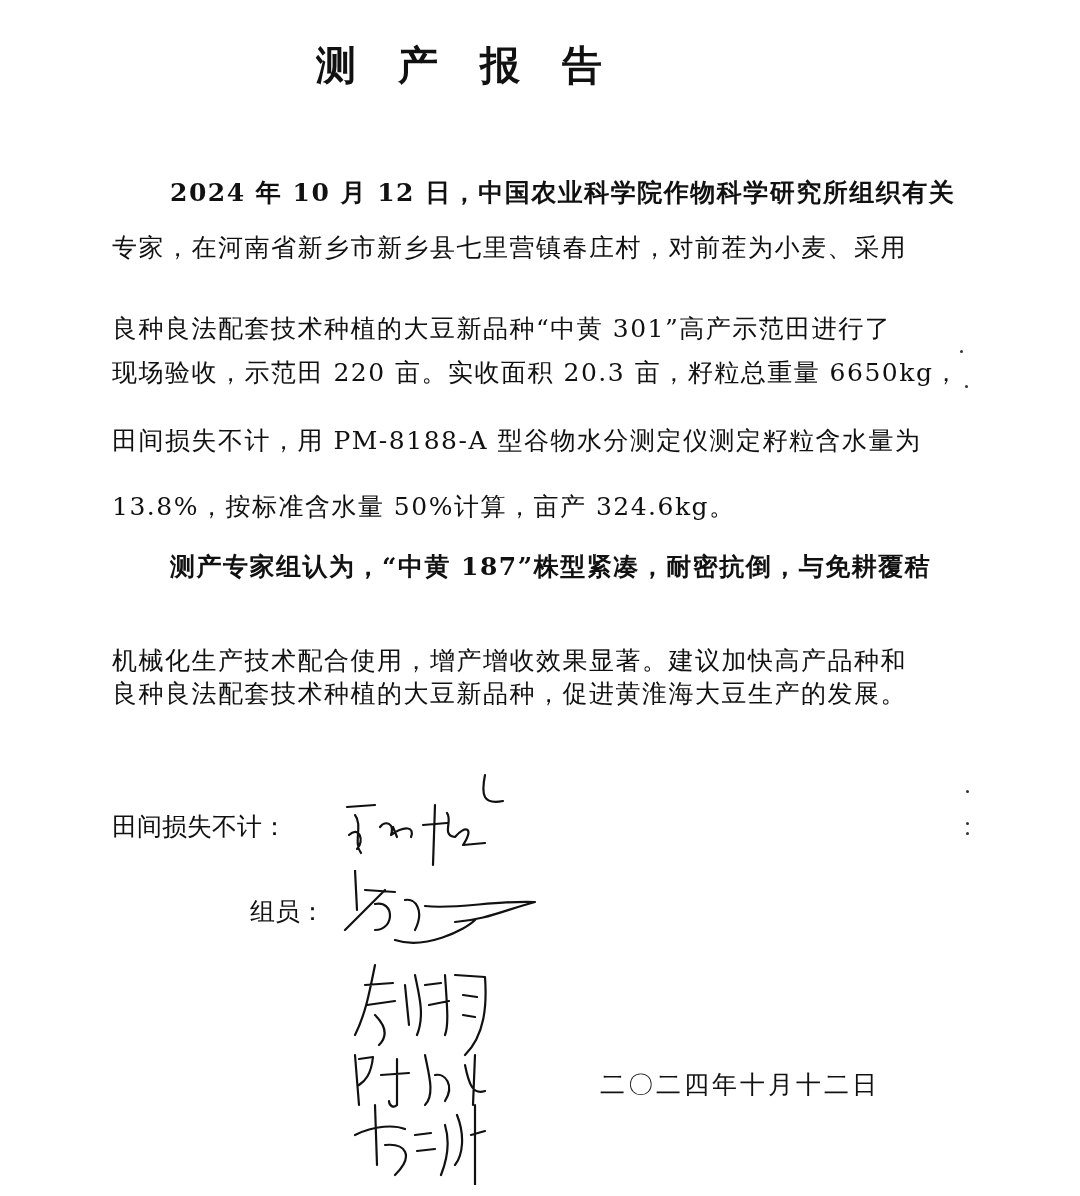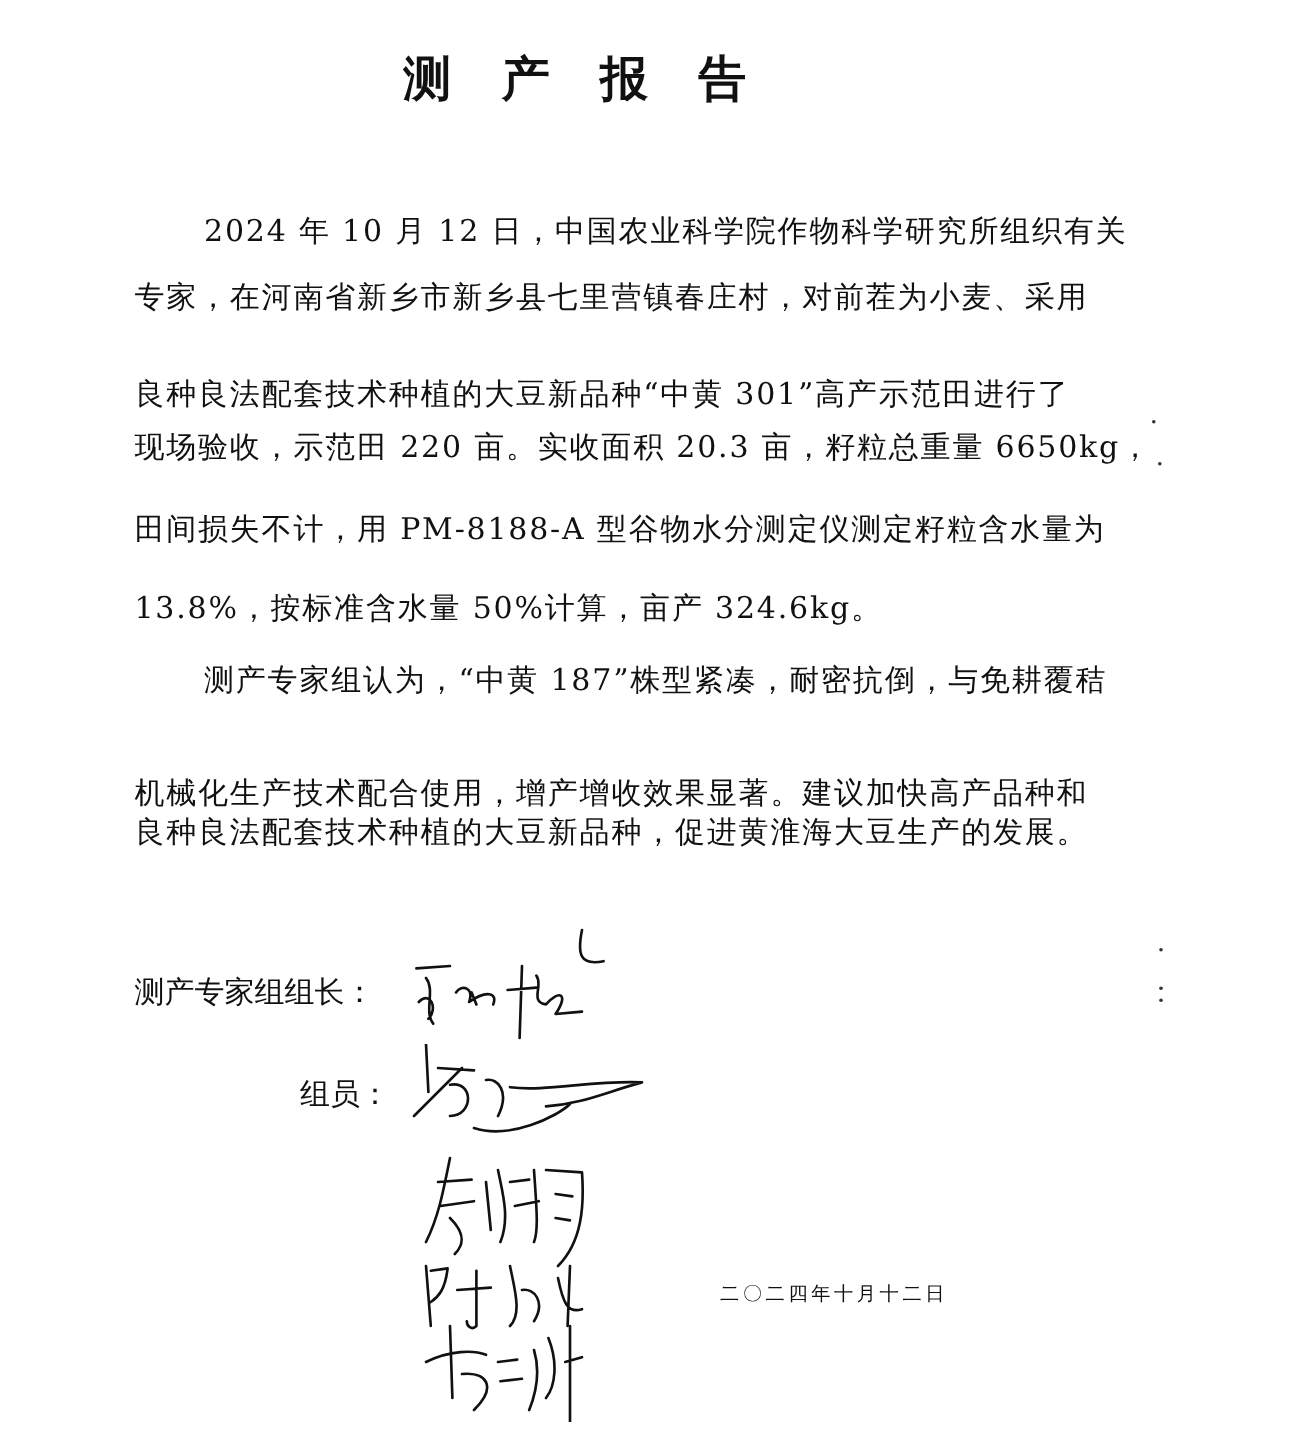--- a/index.html
+++ b/index.html
@@ -1,23 +1,23 @@
 <!DOCTYPE html>
 <html><head>
   <meta charset="utf-8">
   <style>
     html, body { margin: 0; padding: 0; background: #ffffff; }
     body { width: 1080px; height: 1196px; position: relative; overflow: hidden;
       font-family: "DejaVu Serif", "Liberation Serif", serif; color: #111; }
     .title { position: absolute; top: 38px; left: 0; width: 932px; text-align: center;
-      font-size: 40px; font-weight: bold; letter-spacing: 14px; font-family: "DejaVu Sans", sans-serif; padding-left: 20px; }
+      font-size: 40px; font-weight: bold; letter-spacing: 14px; font-family: "DejaVu Sans", sans-serif; }
     .line { position: absolute; left: 112px; font-size: 25px; white-space: nowrap; letter-spacing: 1.5px; }
-    .indent { left: 170px; }
+    .indent { left: 170px; font-weight: bold; }
     .label { position: absolute; font-size: 25px; white-space: nowrap; }
-    .date { position: absolute; left: 600px; top: 1068px; font-size: 16px; letter-spacing: 3px; }
+    .date { position: absolute; left: 600px; top: 1068px; font-size: 25px; letter-spacing: 3px; }
     svg.sig { position: absolute; }
     svg.sig path { fill: none; stroke: #111; stroke-width: 2.2; stroke-linecap: round; stroke-linejoin: round; }
     .dot { position: absolute; width: 3px; height: 3px; background: #333; border-radius: 50%; }
   </style>
 </head>
 <body>
 
 <div>
   <div class="title">测 产 报 告</div>
 
@@ -29,21 +29,21 @@
     <div class="line" style="top:424px">田间损失不计，用 PM-8188-A 型谷物水分测定仪测定籽粒含水量为</div>
     <div class="line" style="top:490px">13.8%，按标准含水量 50%计算，亩产 324.6kg。</div>
   </div>
 
   <div>
     <div class="line indent" style="top:550px">测产专家组认为，“中黄 187”株型紧凑，耐密抗倒，与免耕覆秸</div>
     <div class="line" style="top:644px">机械化生产技术配合使用，增产增收效果显著。建议加快高产品种和</div>
     <div class="line" style="top:677px">良种良法配套技术种植的大豆新品种，促进黄淮海大豆生产的发展。</div>
   </div>
 
-  <div class="label" style="left:112px; top:810px">测产专家组组长：</div>
+  <div class="label" style="left:112px; top:810px">田间损失不计：</div>
   <div class="label" style="left:250px; top:895px">组员：</div>
 
   <svg class="sig" style="left:335px; top:765px" width="190" height="110" viewBox="0 0 190 110">
     <path d="M12 42 L40 40 M20 50 C28 60 18 78 26 88 M14 70 C24 60 30 76 22 84 M45 62 C50 55 60 58 56 70 C70 60 80 62 76 72 M58 62 L62 72 M100 40 L98 100 M88 60 L112 58 M112 48 C118 56 106 70 120 72 C130 60 140 62 128 80 L150 78 M150 10 C146 30 148 40 168 36"></path>
   </svg>
   <svg class="sig" style="left:335px; top:870px" width="220" height="80" viewBox="0 0 220 80">
     <path d="M20 0 L22 40 M10 60 C30 40 40 30 50 20 M30 20 L60 22 M40 34 C60 30 60 60 40 60 M70 30 C80 28 90 40 80 60 M90 36 C120 40 160 30 200 32 C170 40 150 50 120 52 M60 70 C90 80 130 60 140 50"></path>
   </svg>
   <svg class="sig" style="left:345px; top:955px" width="160" height="110" viewBox="0 0 160 110">
     <path d="M10 80 C20 60 24 40 30 10 M20 30 L48 28 M22 50 L50 46 M30 60 C40 70 44 80 34 90 M60 30 L64 70 M70 20 C74 40 80 60 72 80 M80 30 L96 28 M84 50 L104 46 M100 20 C102 50 104 70 100 80 M110 20 L140 22 C142 50 140 80 120 100 M118 40 L132 42 M118 60 L130 62"></path>

